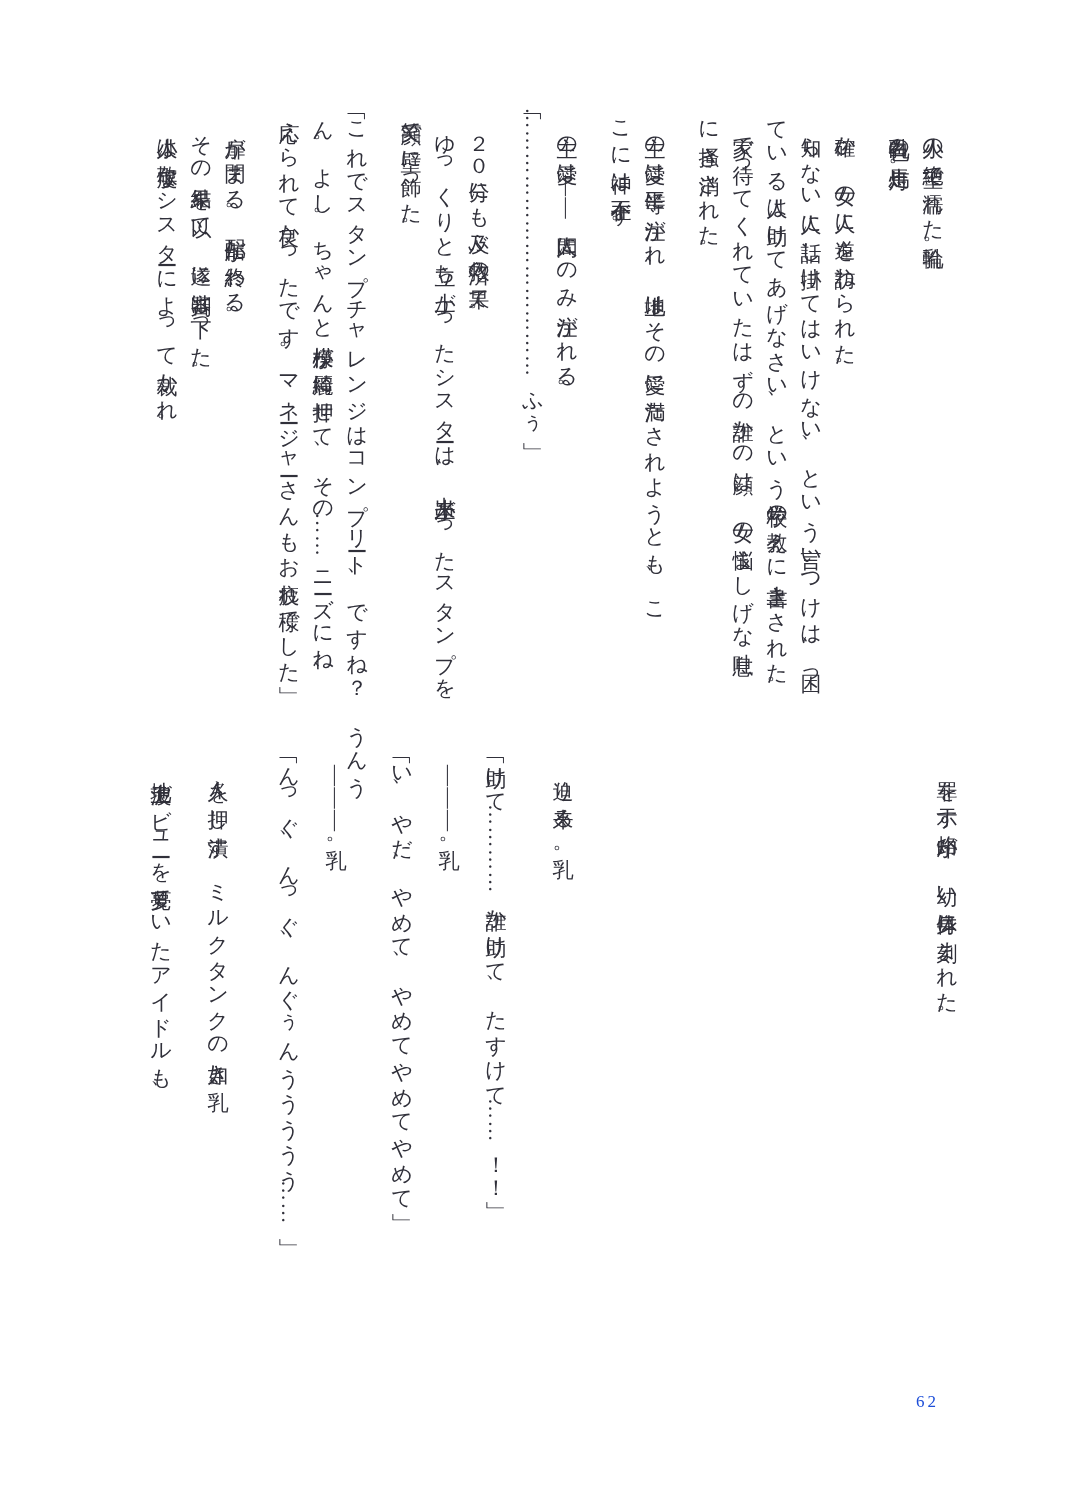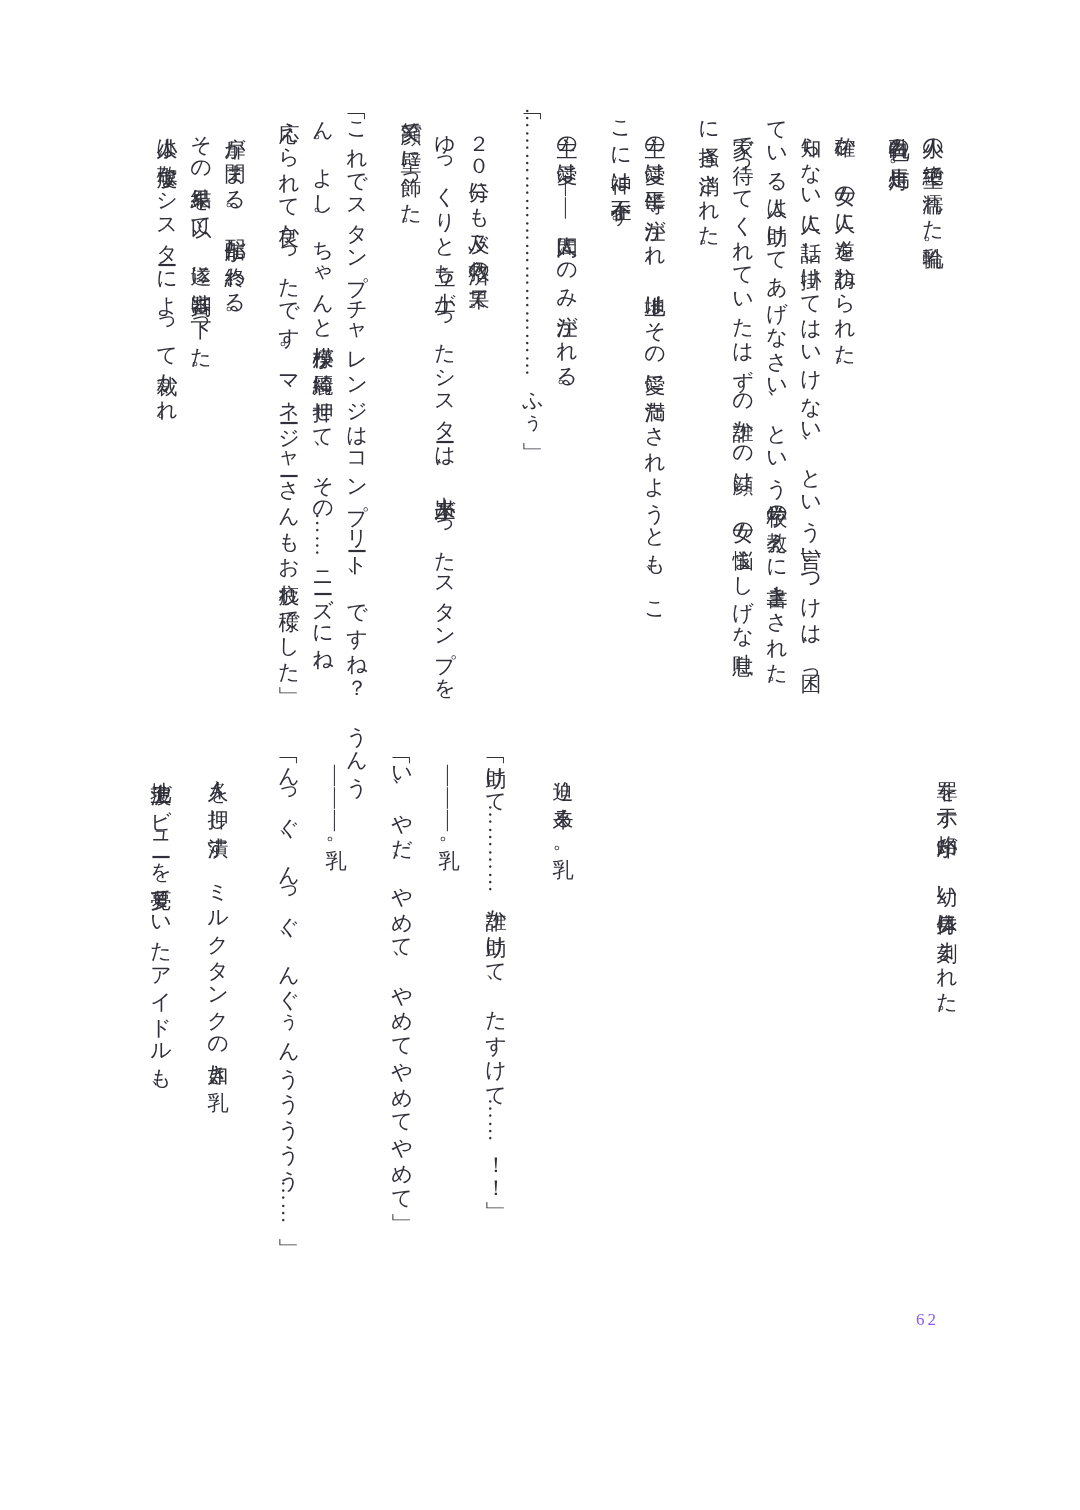--- a/index.html
+++ b/index.html
@@ -21,24 +21,24 @@
   .tline{
     margin:0;
     font-size:21px;
     line-height:34px;
     letter-spacing:1.5px;
     white-space:nowrap;
   }
   .tline.indent{padding-top:15px;}
   .page-number{
     position:absolute;
-    left:916px;top:1310px;
+    left:916px;top:1392px;
     font-size:17px;
     letter-spacing:3px;
-    color:#8b5cf6;
+    color:#1d4ed8;
     font-family:"Liberation Serif","DejaVu Serif",serif;
   }
 </style>
 </head>
 <body>
 
 <div class="page">
 
   <div id="top-block" class="vblock">
       <p class="tline indent">小人の絶望で濡れた乳輪。</p>

